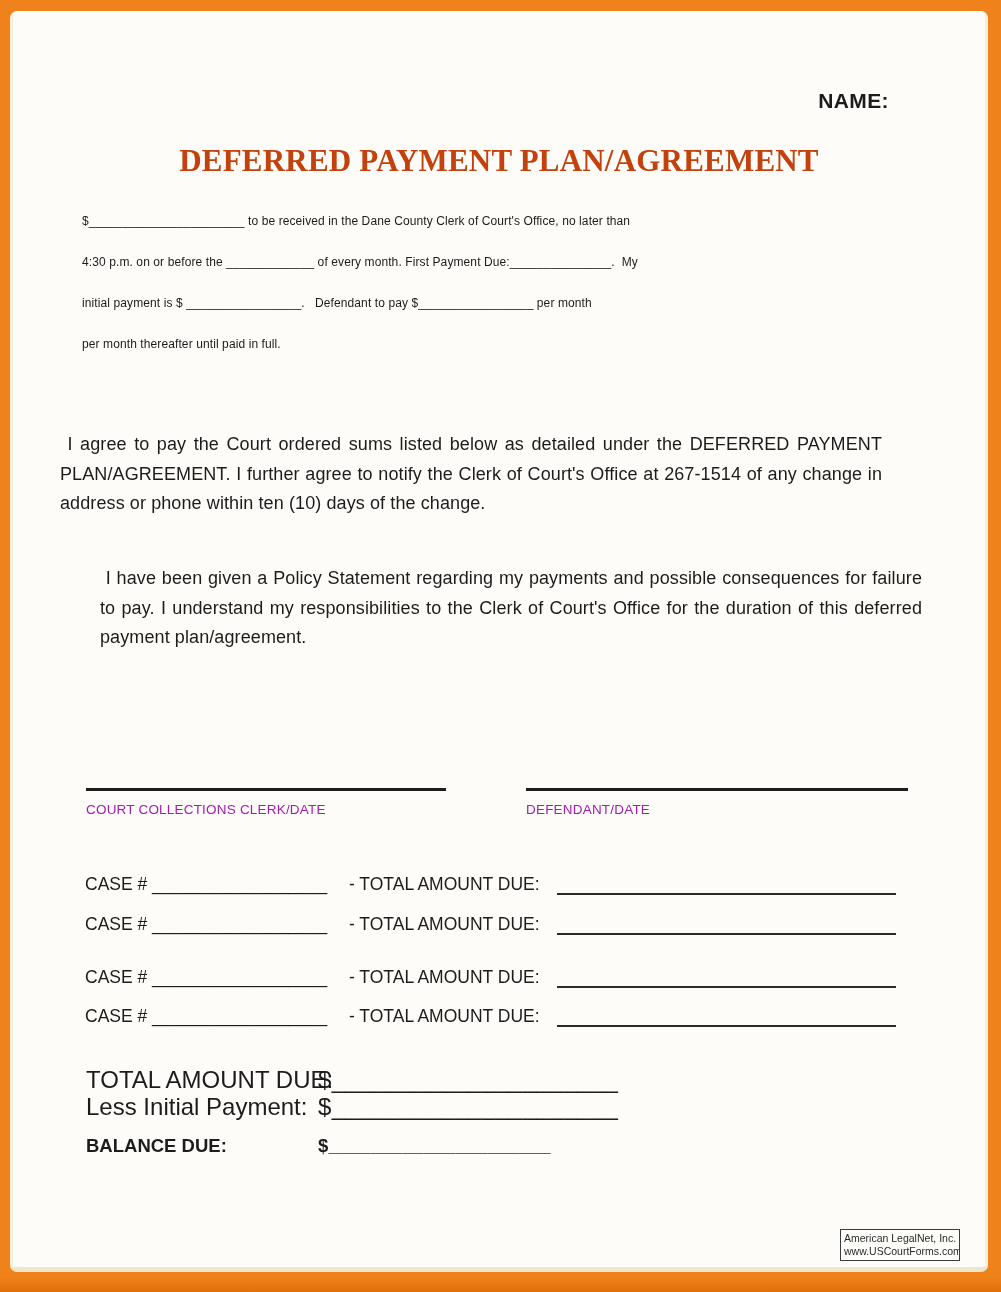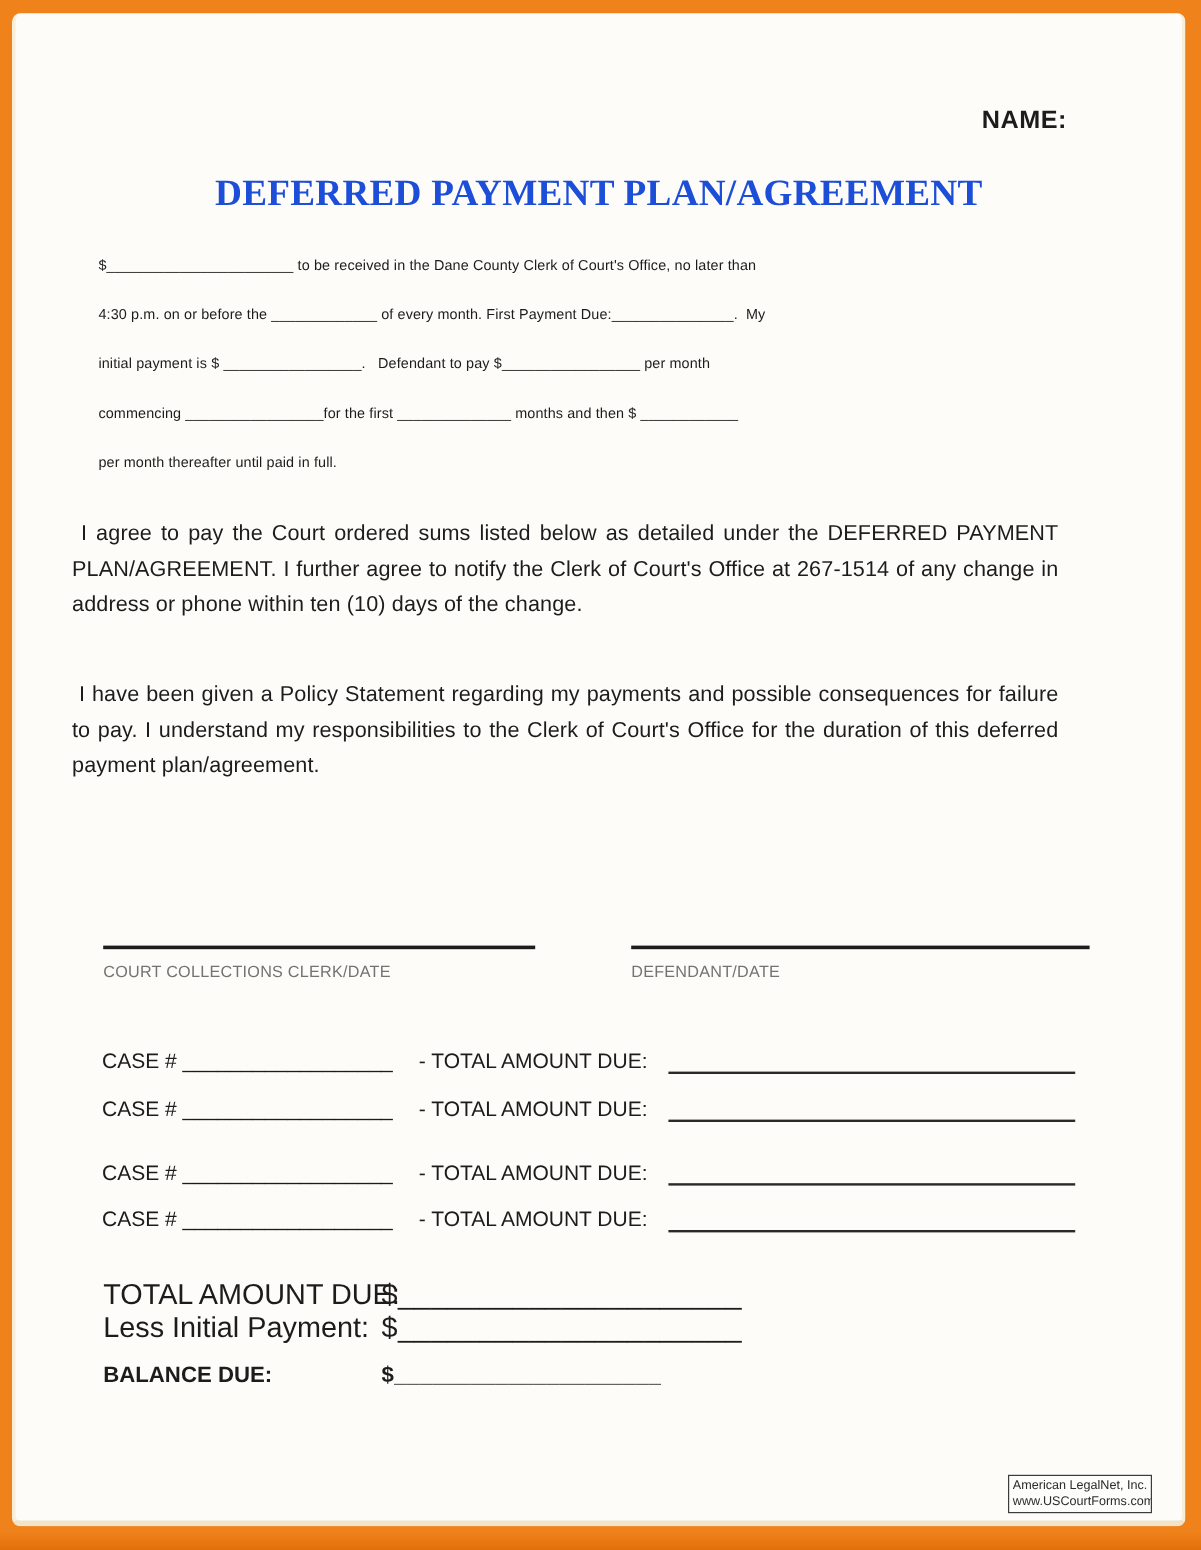--- a/index.html
+++ b/index.html
@@ -39,48 +39,48 @@
   .name-line{
     flex:1;margin-left:9px;height:25px;
     border-bottom:2px solid #171717;
   }
   
   .title{
     position:absolute;left:0;top:132px;width:100%;
     text-align:center;
     font-family:"Liberation Serif","DejaVu Serif",serif;
     font-size:31px;font-weight:bold;letter-spacing:.2px;
-    color:#1d4ed8;
+    color:#c2410c;
   }
   
   .terms{
     position:absolute;left:69px;top:190px;width:840px;
     font-size:12px;
   }
   .term-line{
     white-space:pre;line-height:41px;height:41px;letter-spacing:.1px;
   }
   
   .para{
     position:absolute;left:47px;width:822px;
     font-size:18px;line-height:29.5px;
     text-align:justify;white-space:pre-wrap;letter-spacing:.1px;
   }
   .para.agree{top:419px;}
-  .para.policy{top:553px;}
+  .para.policy{top:553px;margin-left:40px;}
   
   .sig-block{
     position:absolute;left:73px;top:777px;width:832px;
     display:flex;
   }
   .sig-col1{width:360px;margin-right:80px;}
   .sig-col2{width:382px;}
   .sig-line{border-top:3px solid #1d1d1d;height:0;}
   .sig-label{
-    margin-top:11px;font-size:13.5px;letter-spacing:.2px;color:#737373;
+    margin-top:11px;font-size:13.5px;letter-spacing:.2px;color:#a21caf;
   }
   
   .case-row{
     position:absolute;left:72px;width:836px;height:28px;
     font-size:17.5px;line-height:26px;
   }
   .case-row .case-text{position:absolute;left:0;top:0;white-space:pre;}
   .case-row .amount-label{position:absolute;left:264px;top:0;white-space:pre;}
   .case-row .amount-line{
     position:absolute;left:472px;top:0;width:339px;height:24px;
@@ -120,21 +120,20 @@
       <span class="name-label">NAME:</span>
       <span class="name-line"></span>
     </div>
 
     <div class="title">DEFERRED PAYMENT PLAN/AGREEMENT</div>
 
     <div class="terms">
       <div class="term-line">$_______________________ to be received in the Dane County Clerk of Court's Office, no later than</div>
       <div class="term-line">4:30 p.m. on or before the _____________ of every month. First Payment Due:_______________.  My</div>
       <div class="term-line">initial payment is $ _________________.   Defendant to pay $_________________ per month</div>
-      <div class="term-line">commencing _________________for the first ______________ months and then $ ____________</div>
       <div class="term-line">per month thereafter until paid in full.</div>
     </div>
 
     <p class="para agree"> I agree to pay the Court ordered sums listed below as detailed under the DEFERRED PAYMENT PLAN/AGREEMENT. I further agree to notify the Clerk of Court's Office at 267-1514 of any change in address or phone within ten (10) days of the change.</p>
 
     <p class="para policy"> I have been given a Policy Statement regarding my payments and possible consequences for failure to pay. I understand my responsibilities to the Clerk of Court's Office for the duration of this deferred payment plan/agreement.</p>
 
     <div class="sig-block">
       <div class="sig-col1">
         <div class="sig-line"></div>

